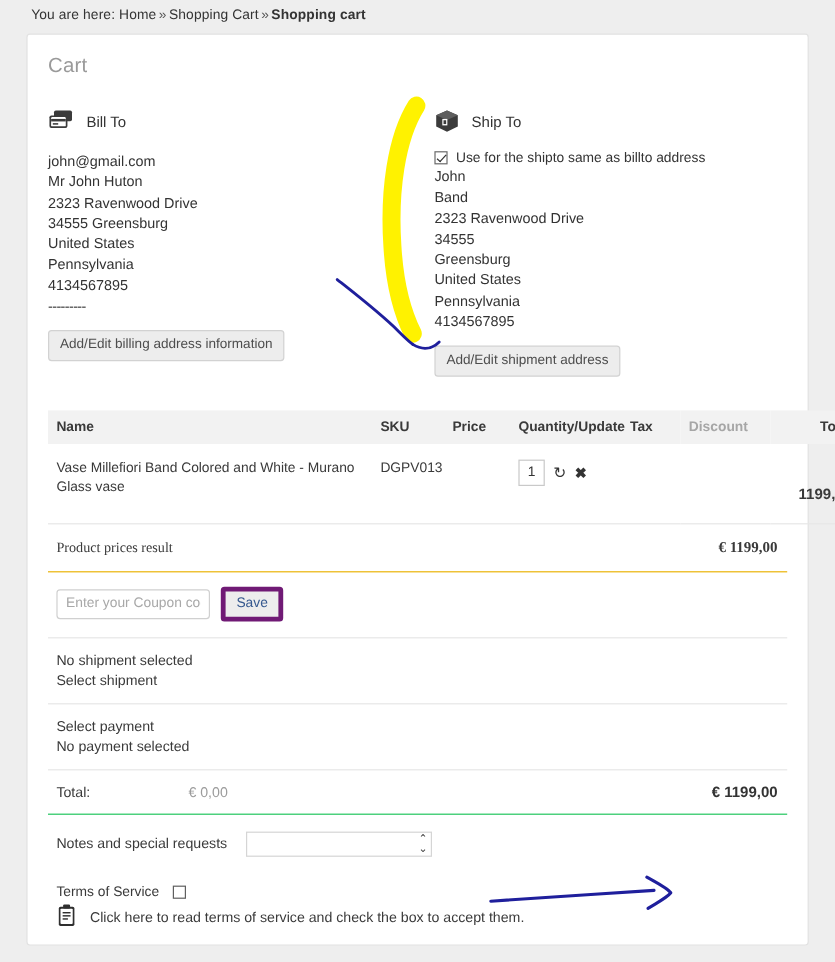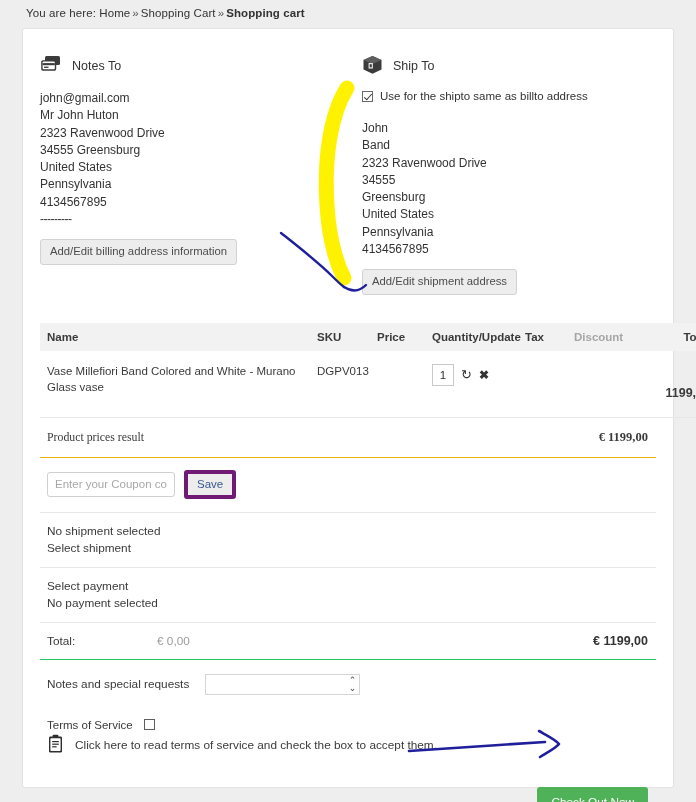--- a/index.html
+++ b/index.html
@@ -61,21 +61,21 @@
     margin-bottom: 11px;
   }
   .addr-head .ttl { font-size: 12.5px; color: #333; }
 
   .icon-card, .icon-box { flex: 0 0 auto; display: block; }
 
   .addr-lines { font-size: 12px; line-height: 17.3px; color: #333; }
   .addr-lines div { white-space: nowrap; }
   .dashes { letter-spacing: -.5px; color: #333; }
 
-  .chk-line { display: flex; align-items: flex-end; gap: 7px; margin-bottom: 18px; }
+  .chk-line { display: flex; align-items: flex-start; gap: 7px; margin-bottom: 1px; }
   .chk {
     width: 11px; height: 11px;
     border: 1px solid #6a6a6a;
     background: #fff;
     display: inline-block;
     position: relative;
     flex: 0 0 auto;
   }
   .chk.checked::after {
     content: "";
@@ -265,37 +265,38 @@
 </head>
 <body>
 
 <div class="breadcrumb">
   <span>You are here:</span>
   <a href="#">Home</a><span class="sep">»</span><a href="#">Shopping Cart</a><span class="sep">»</span><span class="crumb-current">Shopping cart</span>
 </div>
 
 <div class="card">
 
+  <h1 class="card-title">Cart</h1>
 
   <div class="inner">
 
     <div class="addr-row">
 
       <div class="addr-col bill">
         <div class="addr-head">
           <span class="icon-card">
             <svg width="22" height="19" viewBox="0 0 22 19">
               <rect x="5" y="1" width="15" height="9" rx="1.5" fill="#3b3b3b"></rect>
               <rect x="1.2" y="5.2" width="15" height="10.5" rx="1.6" fill="#3b3b3b"></rect>
               <rect x="2.6" y="6.6" width="12.2" height="7.7" rx="1" fill="#ffffff"></rect>
               <rect x="2.6" y="8.1" width="12.2" height="2.1" fill="#3b3b3b"></rect>
               <rect x="4" y="11.6" width="4.5" height="1.3" fill="#3b3b3b"></rect>
             </svg>
           </span>
-          <span class="ttl">Notes To</span>
+          <span class="ttl">Bill To</span>
         </div>
         <div class="addr-lines">
           <div>john@gmail.com</div>
           <div>Mr John Huton</div>
           <div>2323 Ravenwood Drive</div>
           <div>34555 Greensburg</div>
           <div>United States</div>
           <div>Pennsylvania</div>
           <div>4134567895</div>
           <div class="dashes">---------</div>

